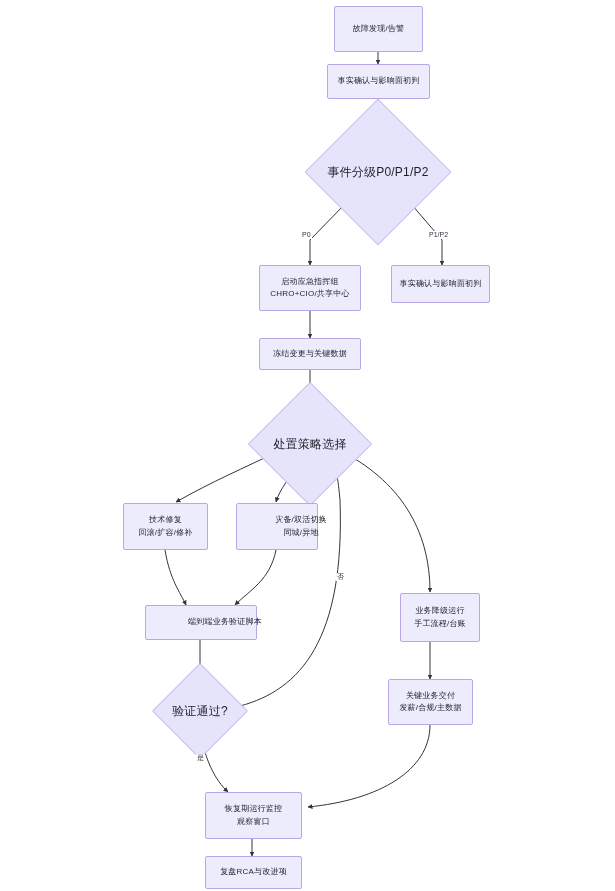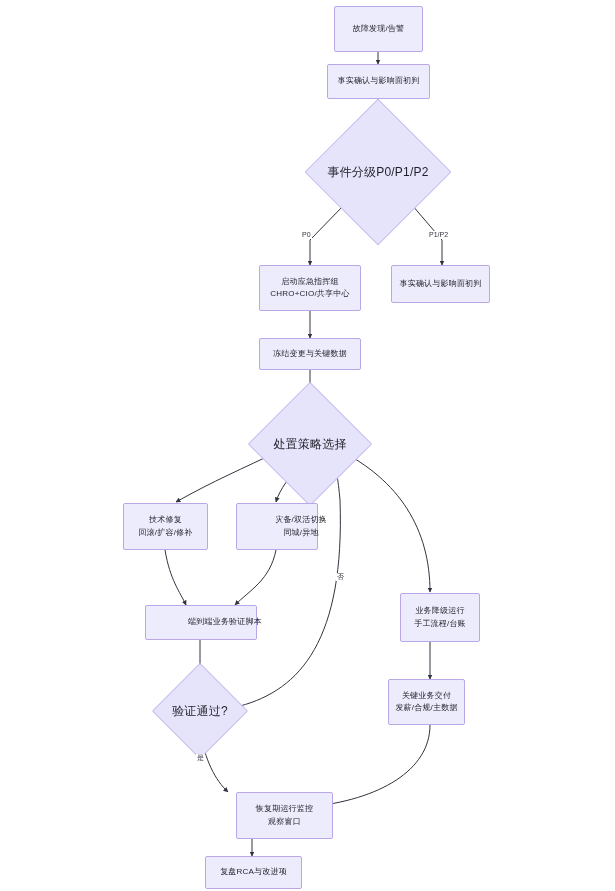--- a/index.html
+++ b/index.html
@@ -191,28 +191,28 @@
 
   <div class="node rect" style="left:145px; top:605px; width:112px; height:35px;padding-left:48px;">
     <span class="line">端到端业务验证脚本</span>
   </div>
 
   <div class="diamond-wrap" style="left:166px; top:677px; width:68px; height:68px;">
     <div class="diamond-shape"></div>
     <div class="diamond-label">验证通过?</div>
   </div>
 
-  <div class="node rect" style="left:388px; top:679px; width:77px; height:46px;">
+  <div class="node rect" style="left:388px; top:679px; width:85px; height:46px;">
     <span class="line">关键业务交付</span>
     <span class="line">发薪/合规/主数据</span>
   </div>
 
   <div class="edge-label" style="left:196px; top:754px;">是</div>
 
-  <div class="node rect" style="left:205px; top:792px; width:97px; height:47px;margin-left:31px;">
+  <div class="node rect" style="left:205px; top:792px; width:97px; height:47px;">
     <span class="line">恢复期运行监控</span>
     <span class="line">观察窗口</span>
   </div>
 
   <div class="node rect" style="left:205px; top:856px; width:97px; height:33px;">
     <span class="line">复盘RCA与改进项</span>
   </div>
 
 </div>
 

